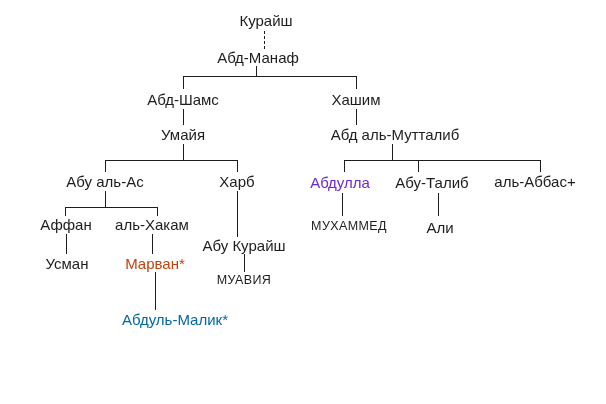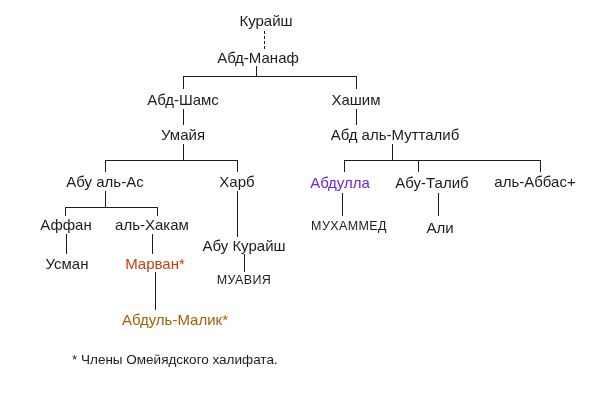--- a/index.html
+++ b/index.html
@@ -68,21 +68,21 @@
       <div class="node" style="left: 432px; top: 175px; color: rgb(29, 29, 29);">Абу-Талиб</div>
       <div class="node" style="left: 535px; top: 174px; color: rgb(29, 29, 29);">аль-Аббас+</div>
       <div class="node" style="left: 66px; top: 217px; color: rgb(29, 29, 29);">Аффан</div>
       <div class="node" style="left: 152px; top: 217px; color: rgb(29, 29, 29);">аль-Хакам</div>
       <div class="node" style="left: 244px; top: 238px; color: rgb(29, 29, 29);">Абу Курайш</div>
       <div class="node caps" style="left: 349px; top: 220px; color: rgb(29, 29, 29);">МУХАММЕД</div>
       <div class="node" style="left: 440px; top: 220px; color: rgb(29, 29, 29);">Али</div>
       <div class="node" style="left: 67px; top: 256px; color: rgb(29, 29, 29);">Усман</div>
       <div class="node" style="left: 155px; top: 256px; color: #c2410c;">Марван*</div>
       <div class="node caps" style="left: 244px; top: 274px; color: rgb(29, 29, 29);">МУАВИЯ</div>
-      <div class="node" style="left: 175px; top: 312px; color: #a16207;">Абдуль-Малик*</div>
+      <div class="node" style="left: 175px; top: 312px; color: #0369a1;">Абдуль-Малик*</div>
     </div>
   <div id="edges-layer">
       <div class="line v dashed" style="left: 264px; top: 31px; height: 18px;"></div>
       <div class="line v" style="left: 256px; top: 66px; height: 11px; background: rgb(29, 29, 29);"></div>
       <div class="line h" style="left: 183px; top: 76px; width: 173px; background: rgb(29, 29, 29);"></div>
       <div class="line v" style="left: 183px; top: 76px; height: 13px; background: rgb(29, 29, 29);"></div>
       <div class="line v" style="left: 356px; top: 76px; height: 13px; background: rgb(29, 29, 29);"></div>
       <div class="line v" style="left: 183px; top: 109px; height: 16px; background: rgb(29, 29, 29);"></div>
       <div class="line v" style="left: 356px; top: 109px; height: 16px; background: rgb(29, 29, 29);"></div>
       <div class="line v" style="left: 183px; top: 144px; height: 16px; background: rgb(29, 29, 29);"></div>
@@ -99,14 +99,13 @@
       <div class="line v" style="left: 65px; top: 207px; height: 9px; background: rgb(29, 29, 29);"></div>
       <div class="line v" style="left: 157px; top: 207px; height: 9px; background: rgb(29, 29, 29);"></div>
       <div class="line v" style="left: 237px; top: 191px; height: 46px; background: rgb(29, 29, 29);"></div>
       <div class="line v" style="left: 66px; top: 234px; height: 20px; background: rgb(29, 29, 29);"></div>
       <div class="line v" style="left: 152px; top: 234px; height: 20px; background: rgb(29, 29, 29);"></div>
       <div class="line v" style="left: 244px; top: 254px; height: 18px; background: rgb(29, 29, 29);"></div>
       <div class="line v" style="left: 155px; top: 272px; height: 38px; background: rgb(29, 29, 29);"></div>
       <div class="line v" style="left: 342px; top: 193px; height: 23px; background: rgb(29, 29, 29);"></div>
       <div class="line v" style="left: 438px; top: 193px; height: 23px; background: rgb(29, 29, 29);"></div>
     </div>
-  <div class="footnote" style="top:352px">* Члены Омейядского халифата.</div>
 </div>
 
 </body></html>

